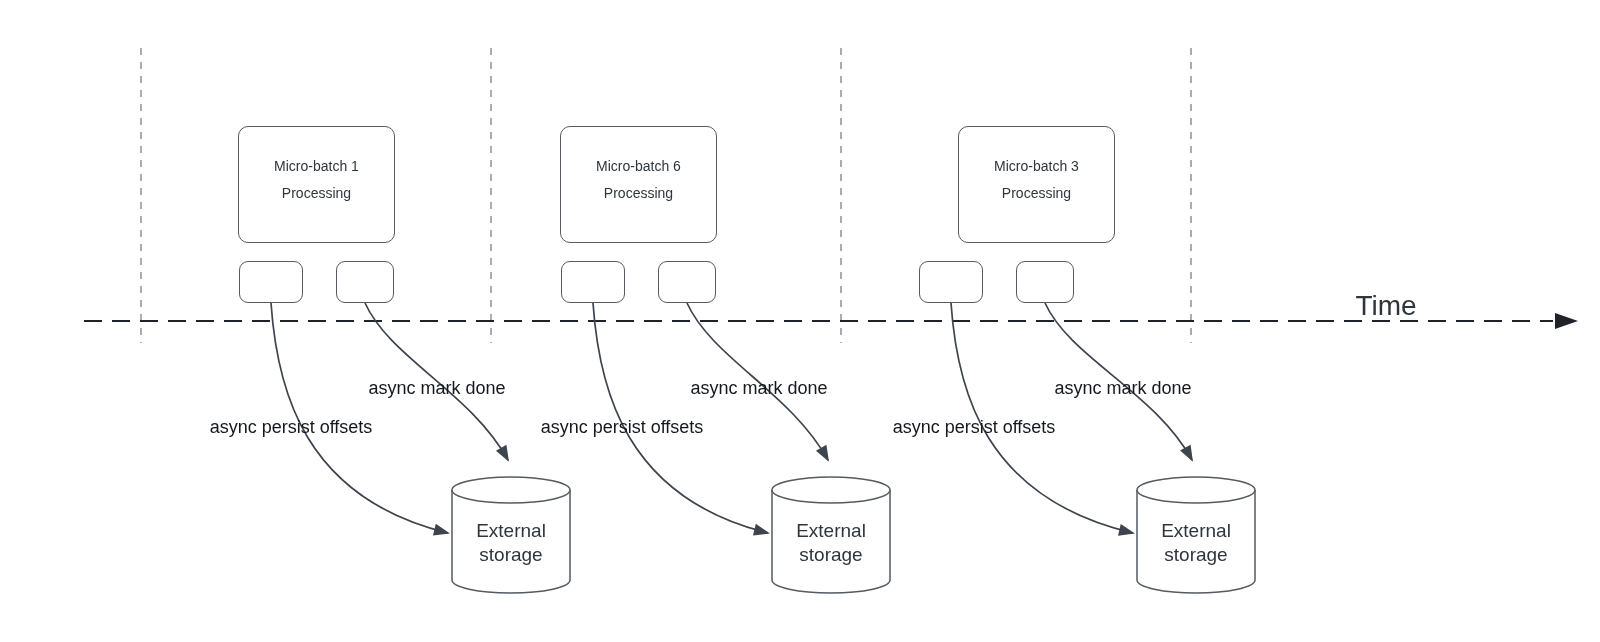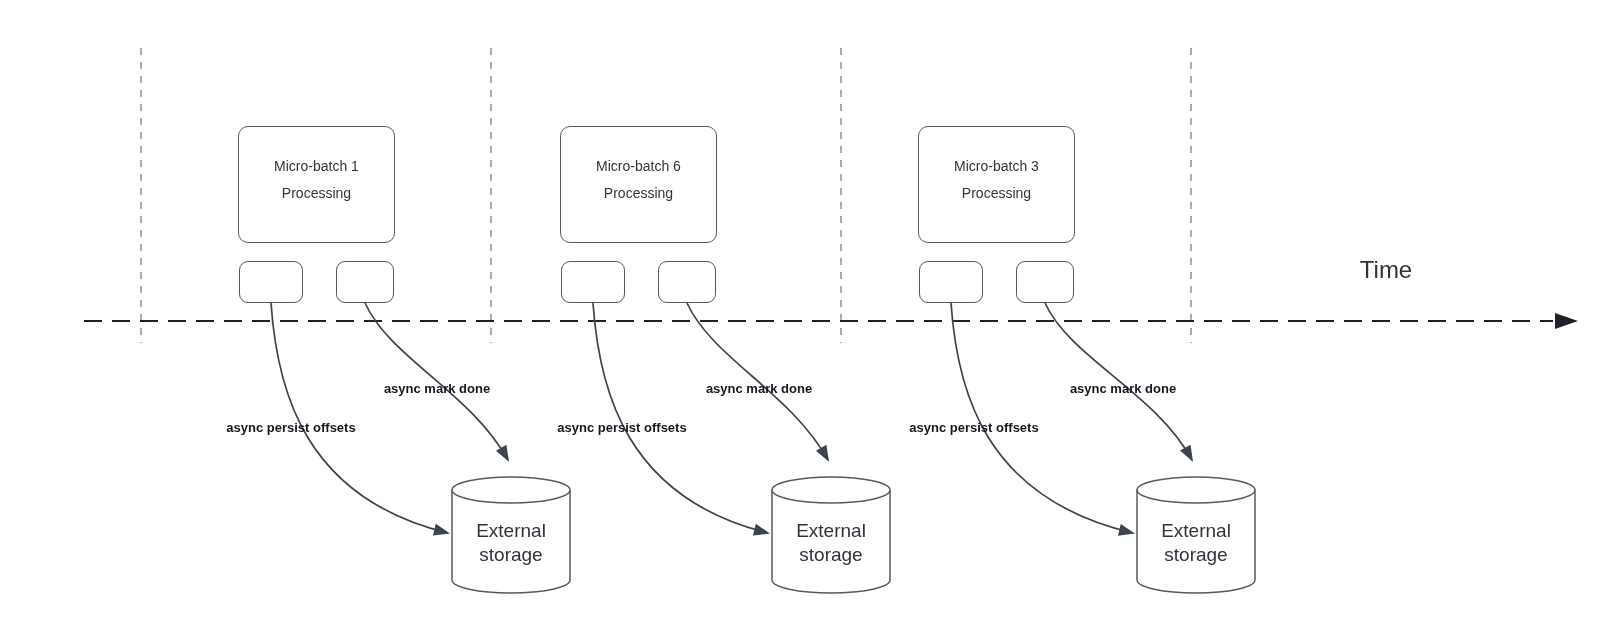--- a/index.html
+++ b/index.html
@@ -32,29 +32,29 @@
     font-size:14px;line-height:27px;color:var(--box-text);white-space:pre-line;
   }
   .smallbox{
     position:absolute;top:261px;height:42px;box-sizing:border-box;
     border:1.5px solid var(--box-stroke);border-radius:9px;background:#fff;
   }
   .smallbox.left{width:64px;}
   .smallbox.right{width:58px;}
   .arrow-label{
     position:absolute;transform:translate(-50%,-50%);
-    font-size:13px;font-weight:bold;color:var(--label-text);white-space:nowrap;
+    font-size:18px;font-weight:normal;color:var(--label-text);white-space:nowrap;
   }
   .storage-label{
     position:absolute;transform:translate(-50%,-50%);text-align:center;
     font-size:19px;line-height:24px;color:var(--box-text);white-space:pre-line;
   }
   .time-label{
     position:absolute;transform:translate(-50%,-50%);
-    font-size:24px;color:var(--box-text);white-space:nowrap;
+    font-size:28px;color:var(--box-text);white-space:nowrap;margin-top:36px;
   }
 </style>
 </head>
 <body>
 
 <div id="stage">
 
   <svg id="layer-svg" viewBox="0 0 1600 642" xmlns="http://www.w3.org/2000/svg">
     <defs>
       <marker id="ah" markerUnits="userSpaceOnUse" markerWidth="18" markerHeight="14" refX="15" refY="7" orient="auto">
@@ -108,21 +108,21 @@
     <span>Micro-batch 6
 Processing</span>
   </div>
   <div class="smallbox left" style="left:561px"></div>
   <div class="smallbox right" style="left:658px"></div>
   <div class="arrow-label" style="left:622px;top:427px">async persist offsets</div>
   <div class="arrow-label" style="left:759px;top:388px">async mark done</div>
   <div class="storage-label" style="left:831px;top:543px">External
 storage</div>
 
-  <div class="bigbox" style="left:918px">
+  <div class="bigbox" style="left:958px">
     <span>Micro-batch 3
 Processing</span>
   </div>
   <div class="smallbox left" style="left:919px"></div>
   <div class="smallbox right" style="left:1016px"></div>
   <div class="arrow-label" style="left:974px;top:427px">async persist offsets</div>
   <div class="arrow-label" style="left:1123px;top:388px">async mark done</div>
   <div class="storage-label" style="left:1196px;top:543px">External
 storage</div>
 

